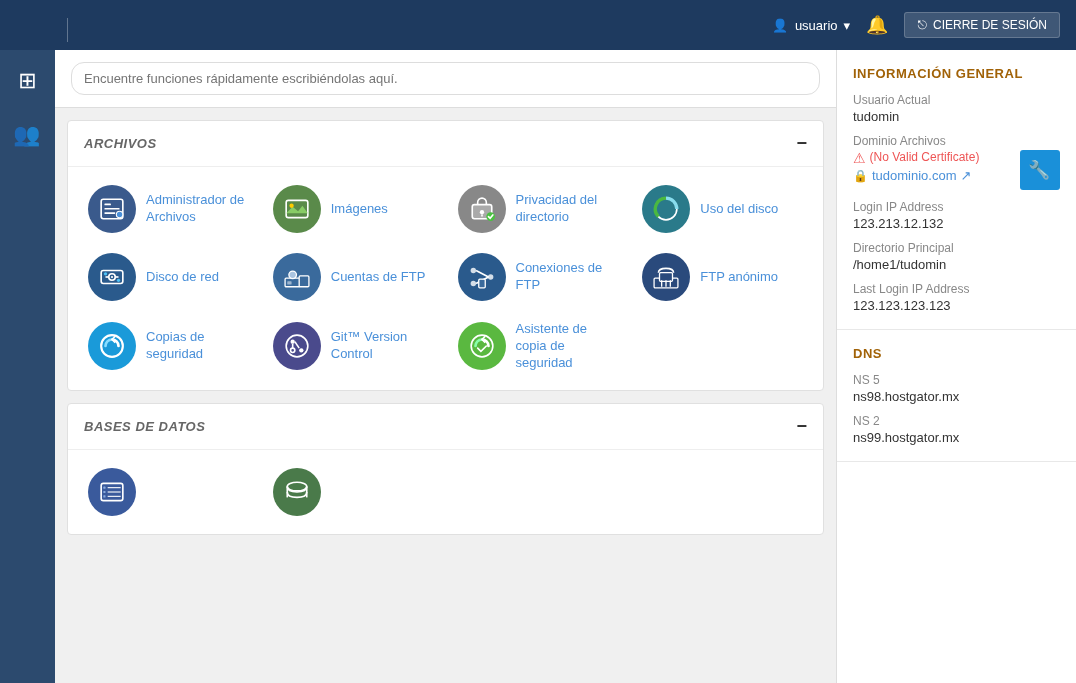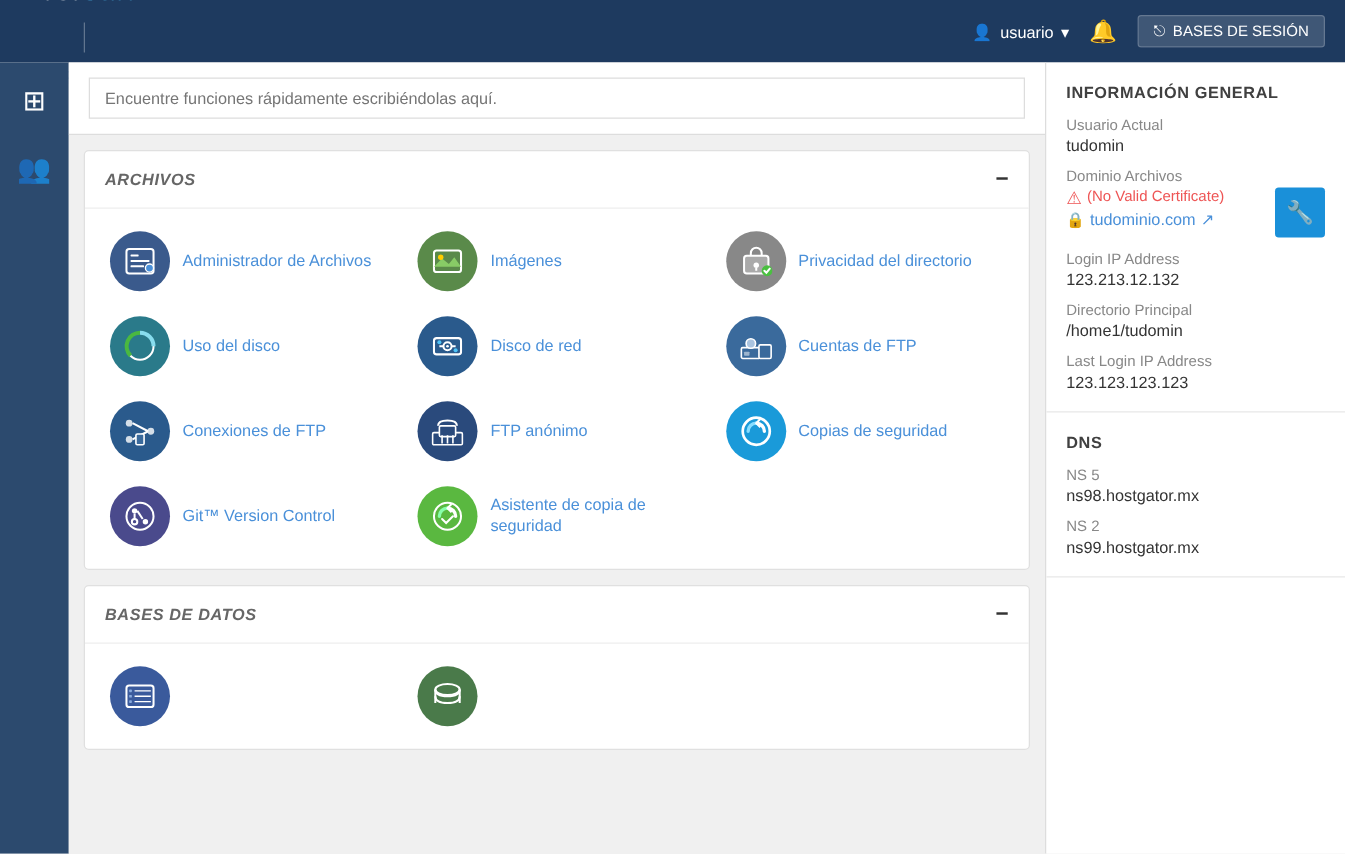--- a/index.html
+++ b/index.html
@@ -51,21 +51,21 @@
 
     
     .search-bar {
       background: #fff;
       padding: 12px 16px;
       border-bottom: 1px solid #ddd;
     }
     .search-input {
       width: 100%;
       border: 1px solid #ddd;
-      border-radius: 0;
+      border-radius: 13px;
       padding: 8px 12px;
       font-size: 13px;
       color: #999;
       outline: none;
     }
 
     
     .section {
       background: #fff;
       margin: 12px;
@@ -86,21 +86,21 @@
       text-transform: uppercase;
       letter-spacing: 0.5px;
       font-style: italic;
     }
     .section-toggle { color: #333; font-size: 18px; cursor: pointer; font-weight: bold; }
     .section-body { padding: 8px 8px; }
 
     
     .items-grid {
       display: grid;
-      grid-template-columns: 1fr 1fr 1fr;
+      grid-template-columns: 1fr 1fr 1fr 1fr;
       gap: 0;
     }
     .item {
       display: flex;
       align-items: center;
       gap: 10px;
       padding: 10px 12px;
       cursor: pointer;
       border-radius: 4px;
     }
@@ -130,21 +130,21 @@
       border-left: 1px solid #ddd;
       overflow-y: auto;
     }
     .info-section {
       border-bottom: 1px solid #e8e8e8;
       padding: 16px;
     }
     .info-section-title {
       font-size: 13px;
       font-weight: bold;
-      color: #404040;
+      color: #a16207;
       text-transform: uppercase;
       letter-spacing: 0.5px;
       margin-bottom: 12px;
     }
     .info-label {
       font-size: 12px;
       color: #888;
       margin-bottom: 2px;
       margin-top: 10px;
     }
@@ -210,21 +210,21 @@
   </div>
   <div class="header-right">
     <div class="header-user">
       <span>👤</span>
       <span>usuario</span>
       <span>▾</span>
     </div>
     <div class="header-bell">🔔</div>
     <div class="header-logout">
       <span>⎋</span>
-      <span>BASES DE SESIÓN</span>
+      <span>CIERRE DE SESIÓN</span>
     </div>
   </div>
 </div>
 
 <div class="layout">
 
   <div class="sidebar">
     <div class="sidebar-icon active">⊞</div>
     <div class="sidebar-icon">👥</div>
   </div>

